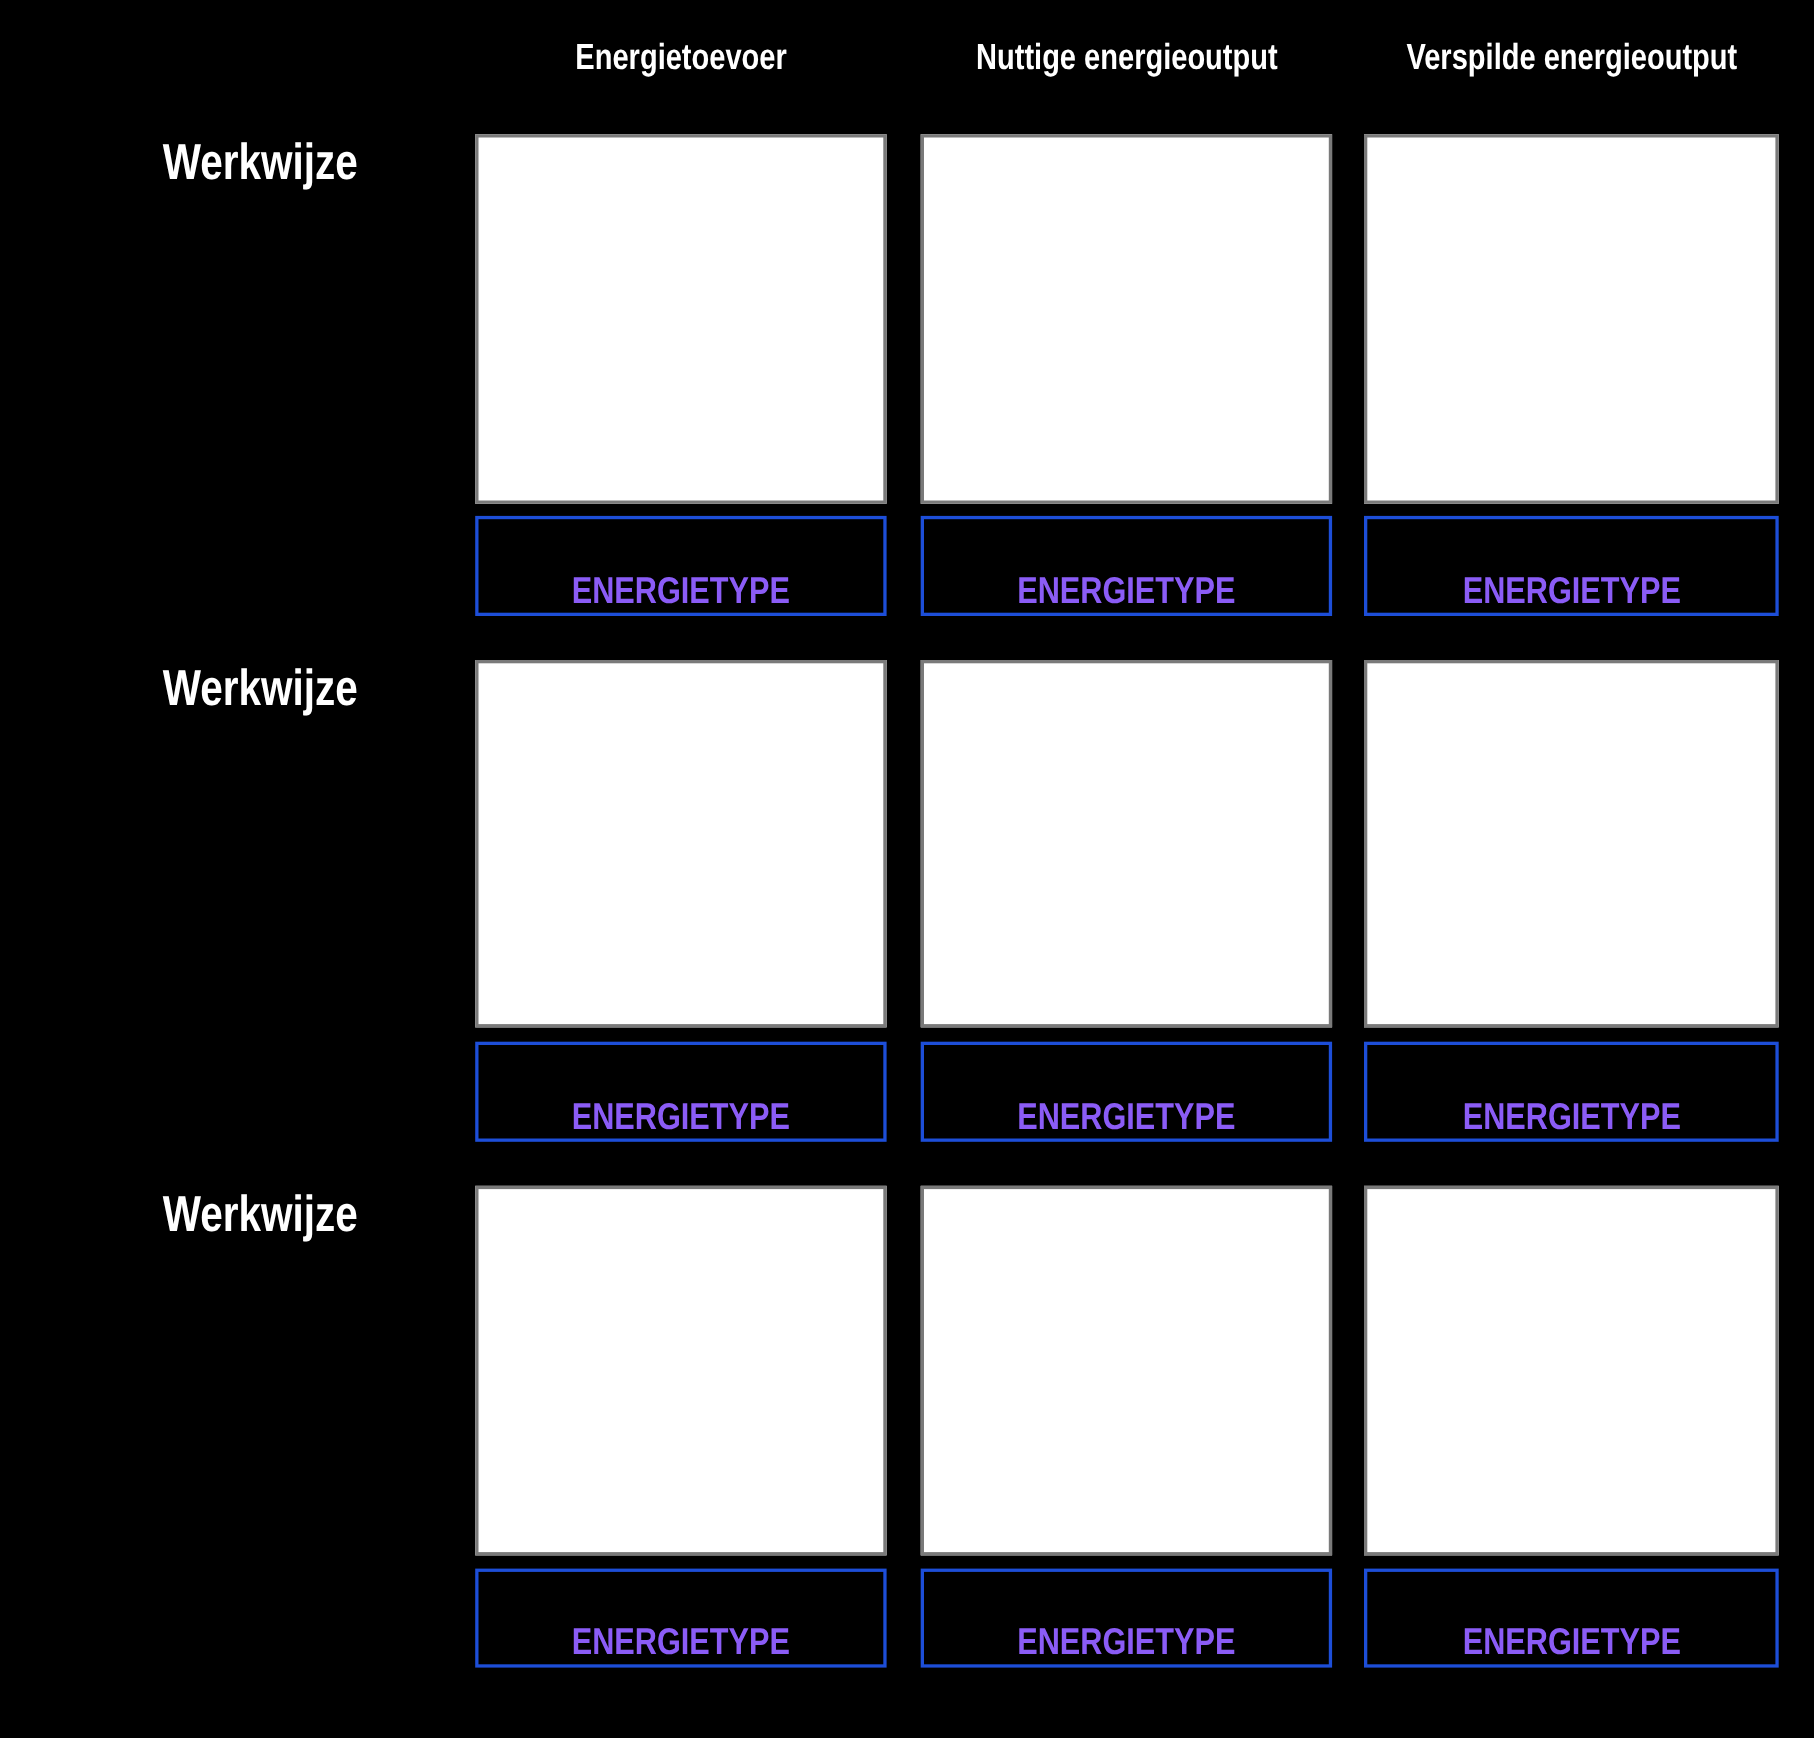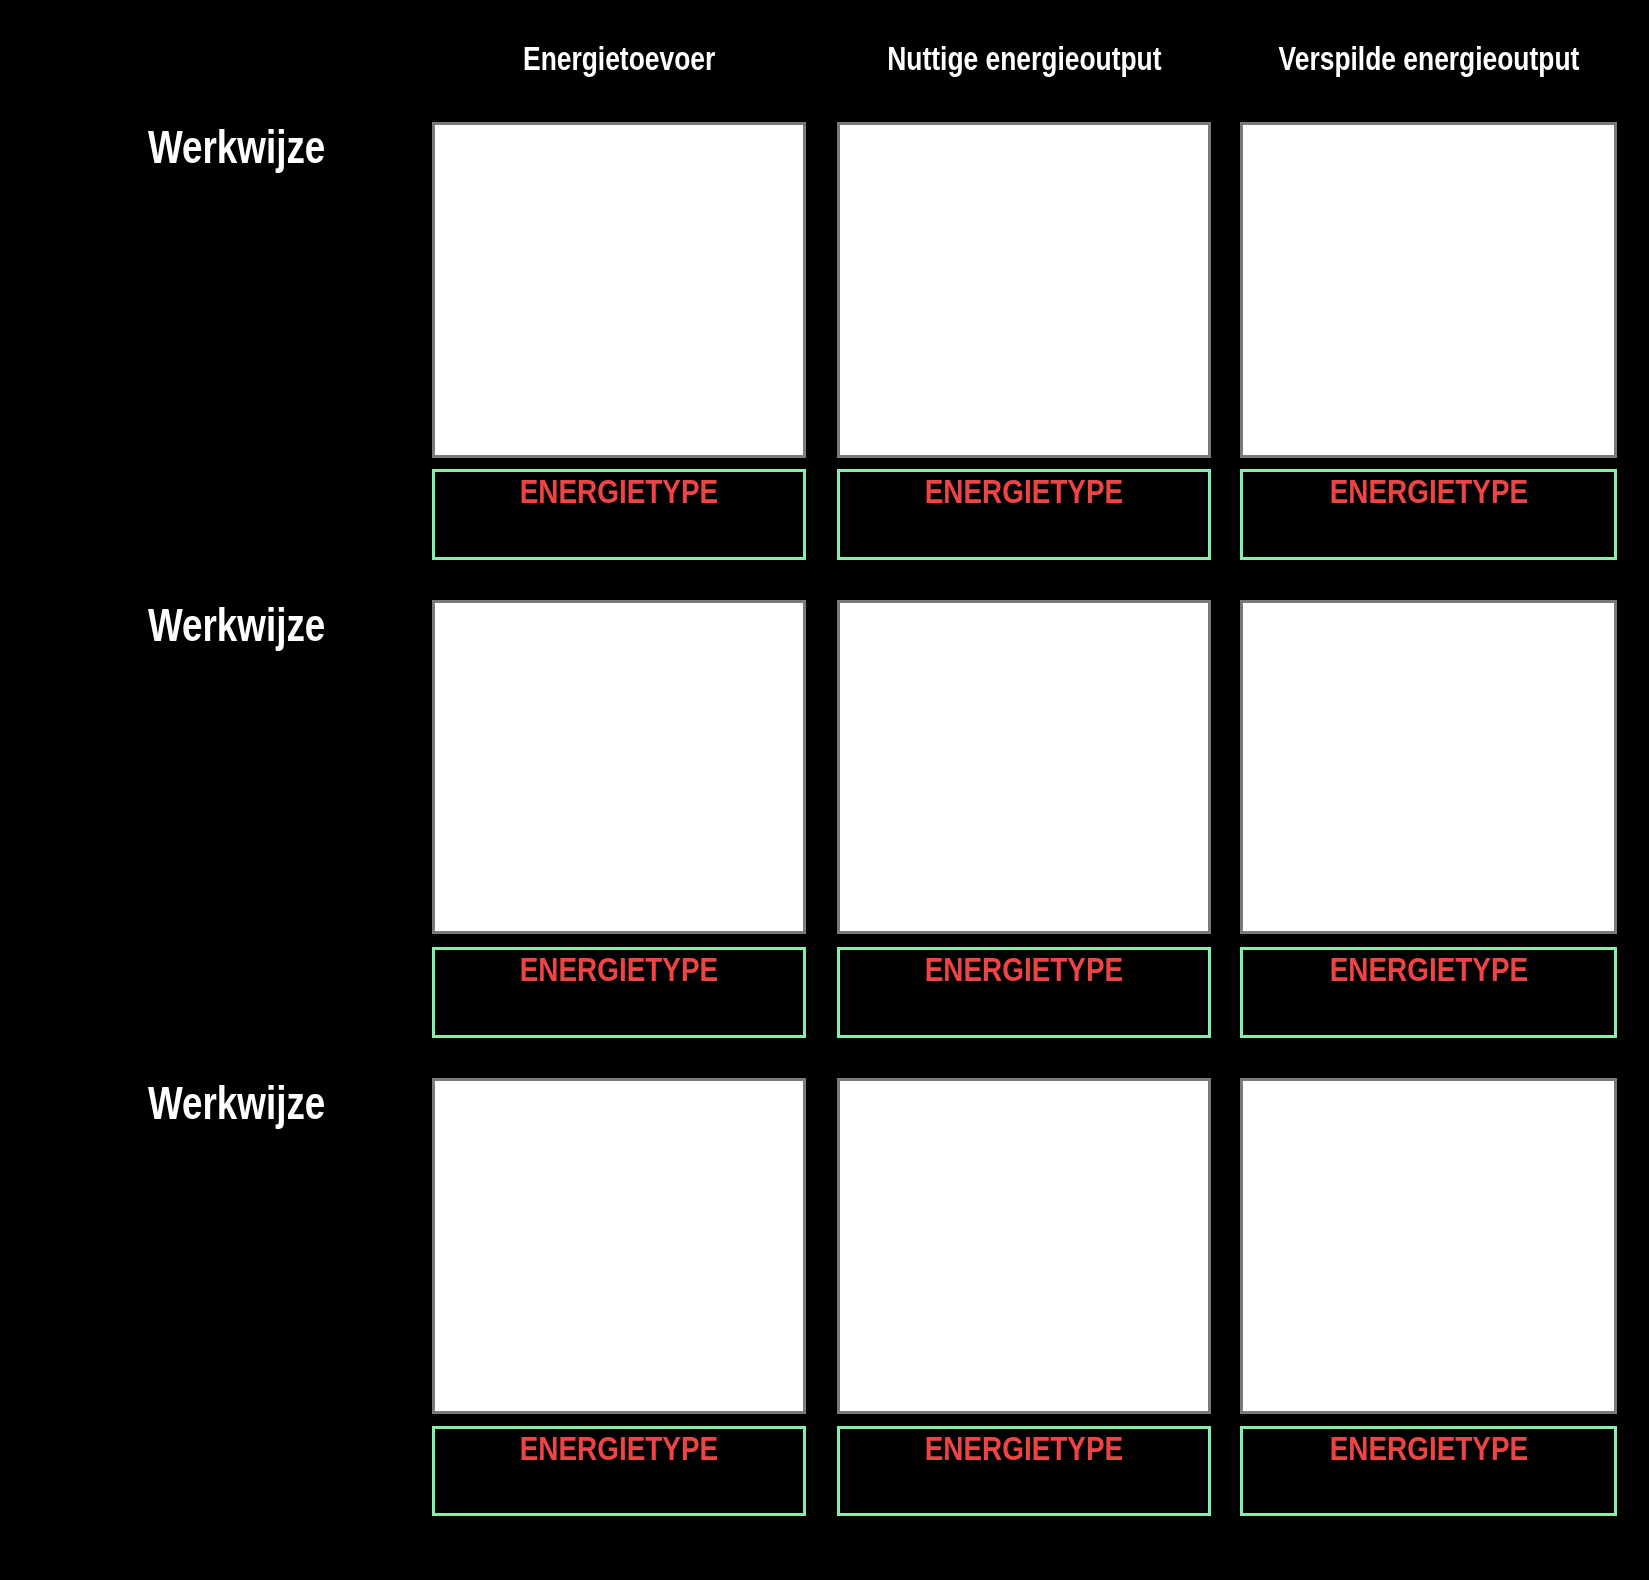--- a/index.html
+++ b/index.html
@@ -22,21 +22,21 @@
   .c1 { left: 432px;  width: 374px; }
   .c2 { left: 837px;  width: 374px; }
   .c3 { left: 1240px; width: 377px; }
 
   
   .col-header {
     position: absolute;
     top: 33px;
     height: 45px;
     display: flex;
-    align-items: flex-end;
+    align-items: flex-start;
     justify-content: center;
     color: #ffffff;
     font-size: 33px;
     font-weight: bold;
     white-space: nowrap;
   }
   .col-header .condensed {
     transform: scaleX(0.80);
     transform-origin: center center;
   }
@@ -68,25 +68,25 @@
     border: 3px solid #7a7a7a;
   }
   .wr1 { top: 122px;  height: 336px; }
   .wr2 { top: 600px;  height: 334px; }
   .wr3 { top: 1078px; height: 336px; }
 
   
   .type-box {
     position: absolute;
     background: #000000;
-    border: 3px solid #86efac;
+    border: 3px solid #1d4ed8;
     display: flex;
-    align-items: flex-start;
+    align-items: flex-end;
     justify-content: center;
-    color: #ef4444;
+    color: #8b5cf6;
     font-size: 34px;
     font-weight: bold;
     white-space: nowrap;
   }
   .type-box .condensed {
     transform: scaleX(0.82);
     transform-origin: center center;
   }
   .tr1 { top: 469px;  height: 91px; }
   .tr2 { top: 947px;  height: 91px; }

